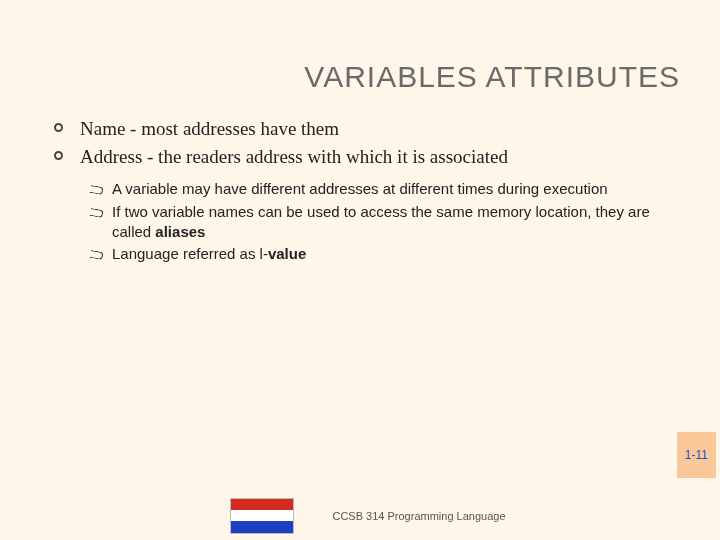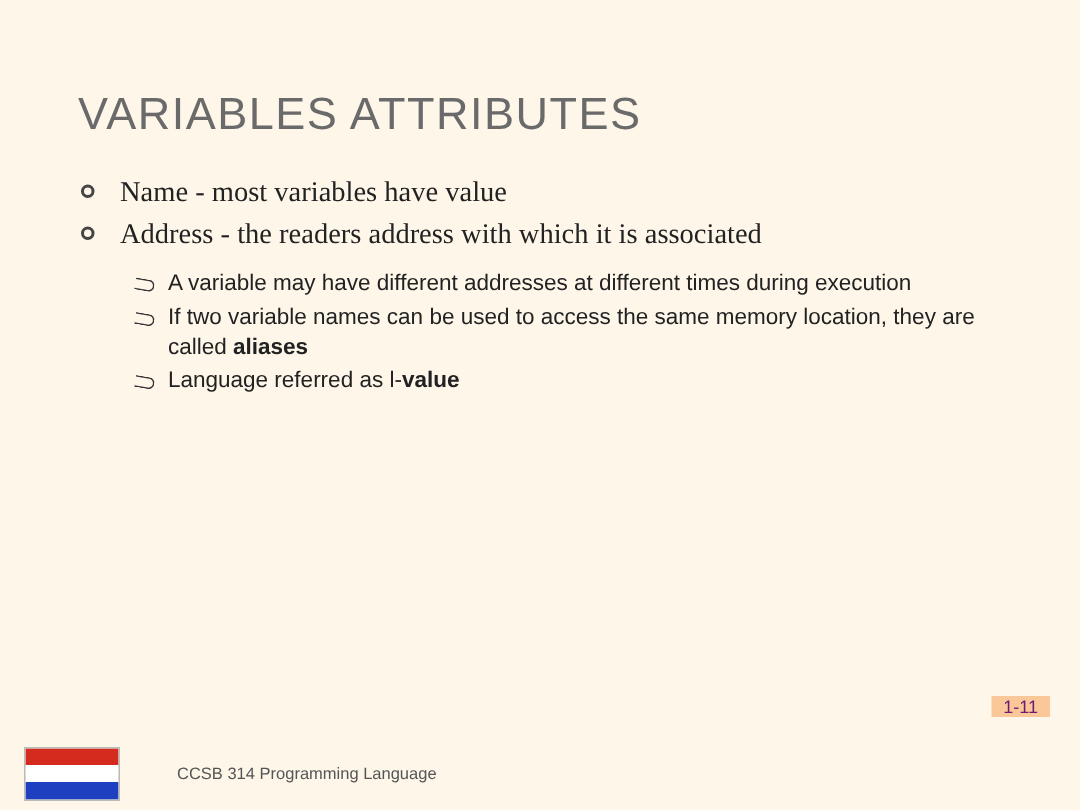--- a/index.html
+++ b/index.html
@@ -19,21 +19,22 @@
     position: relative;
     box-sizing: border-box;
     padding: 60px 40px 0 40px;
   }
   .title {
     font-family: Arial, Helvetica, sans-serif;
     font-size: 30px;
     font-weight: 400;
     color: #6a6a6a;
     letter-spacing: 1px;
-    margin: 0 0 22px 12px;
+    margin: 0 0 22px 0;
+    text-align: right;
   }
   ul.level1 {
     list-style: none;
     padding: 0;
     margin: 0 0 10px 14px;
   }
   ul.level1 > li {
     font-size: 19px;
     line-height: 1.35;
     color: #222;
@@ -77,36 +78,37 @@
     border-top: 1.4px solid #333;
     border-right: 1.4px solid #333;
     border-bottom: 1.4px solid #333;
     border-left: none;
     border-radius: 0 6px 6px 0;
     transform: rotate(10deg);
   }
   .bold { font-weight: bold; }
   .page-num {
     position: absolute;
-    right: 20px;
+    right: 4px;
     bottom: 62px;
     background: #fac898;
-    color: #701a75;
+    color: #1d4ed8;
     font-family: Arial, sans-serif;
     font-size: 12px;
-    padding: 0 8px;
+    padding: 16px 8px;
   }
   .footer {
     position: absolute;
     left: 0;
     right: 0;
     bottom: 0;
     height: 48px;
     display: flex;
     align-items: center;
+    justify-content: center;
   }
   .logo {
     width: 62px;
     height: 34px;
     margin-left: 16px;
     background: linear-gradient(180deg,#d52b1e 0 33%,#fff 33% 66%,#1e3fbf 66% 100%);
     border: 1px solid #bbb;
     position: relative;
     font-size: 4px;
     color: #fff;
@@ -118,21 +120,21 @@
     margin-left: 38px;
   }
 </style>
 </head>
 <body>
 
 <div class="slide">
   <h1 class="title">VARIABLES ATTRIBUTES</h1>
 
   <ul class="level1">
-    <li>Name - most variables have value</li>
+    <li>Name - most addresses have them</li>
     <li>Address - the readers address with which it is associated</li>
   </ul>
 
   <ul class="level2">
     <li>A variable may have different addresses at different times during execution</li>
     <li>
       <span>If two variable names can be used to access the same memory location, they are called </span><span class="bold">aliases</span>
     </li>
     <li>
       <span>Language referred as l-</span><span class="bold">value</span>

